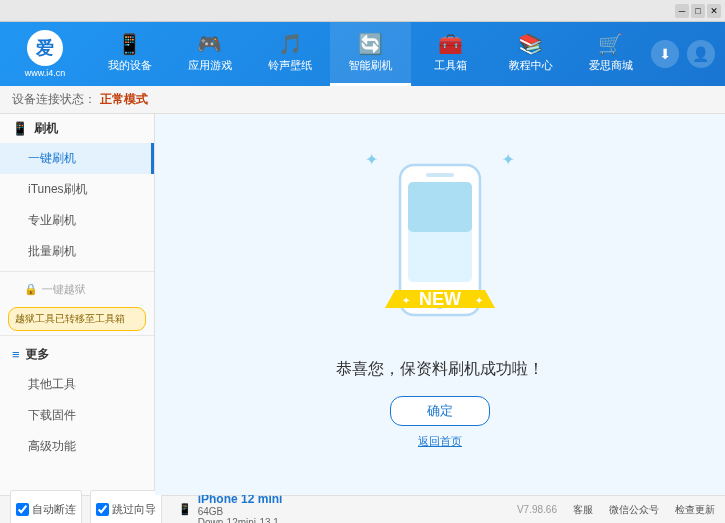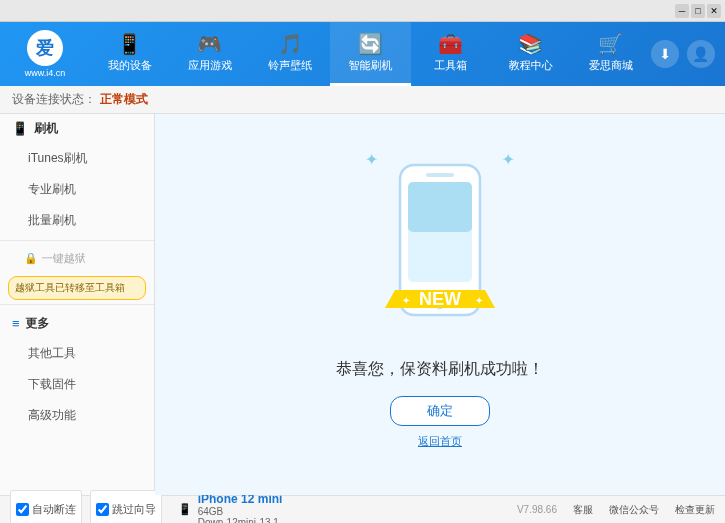--- a/index.html
+++ b/index.html
@@ -282,20 +282,23 @@
 
 <div class="main-layout">
 
   <div class="sidebar">
 
     <div class="sidebar-section-title">
       <span class="icon">📱</span>
       <span>刷机</span>
     </div>
 
+    <div class="sidebar-item active">
+      <span>一键刷机</span>
+    </div>
     <div class="sidebar-item">
       <span>iTunes刷机</span>
     </div>
     <div class="sidebar-item">
       <span>专业刷机</span>
     </div>
     <div class="sidebar-item">
       <span>批量刷机</span>
     </div>
 

